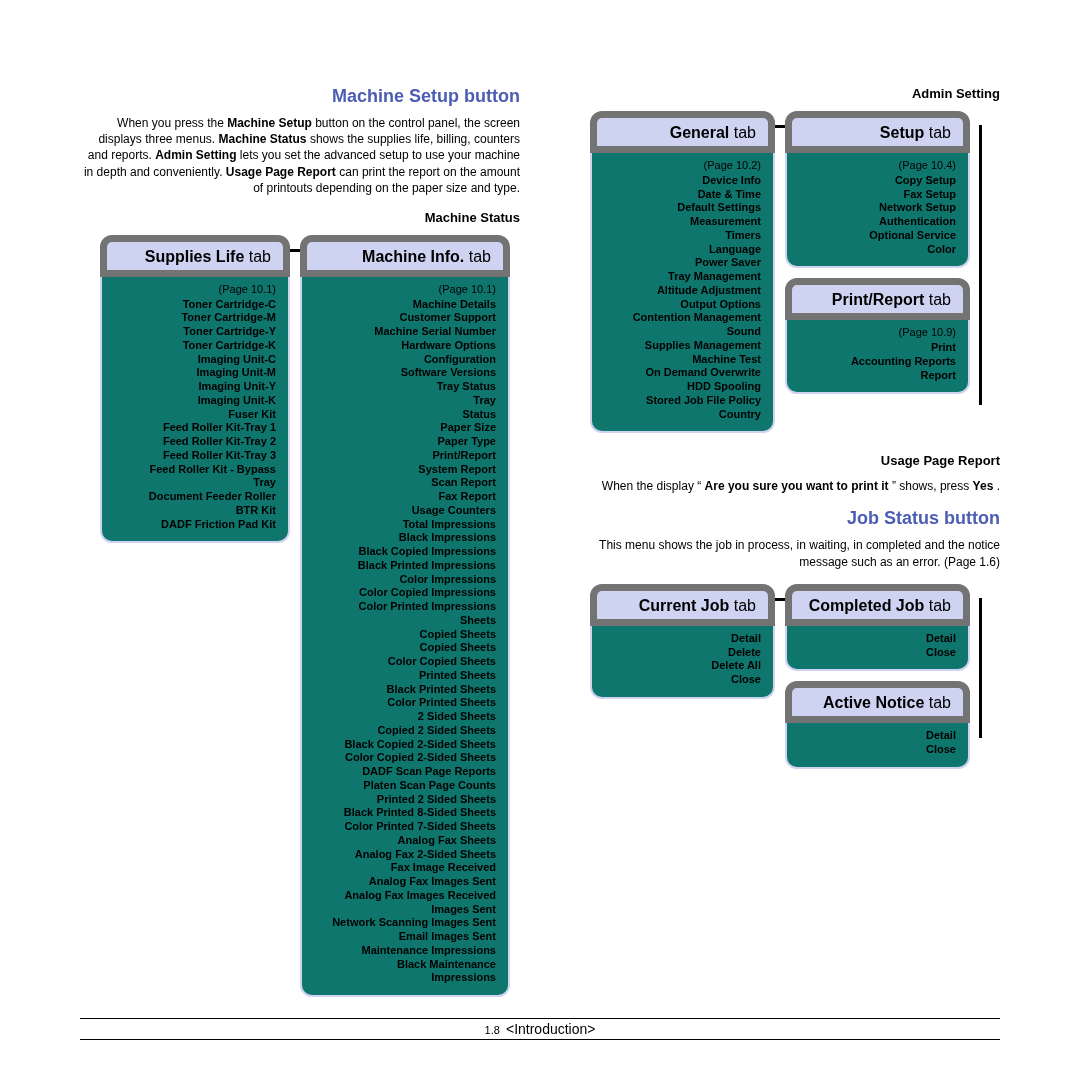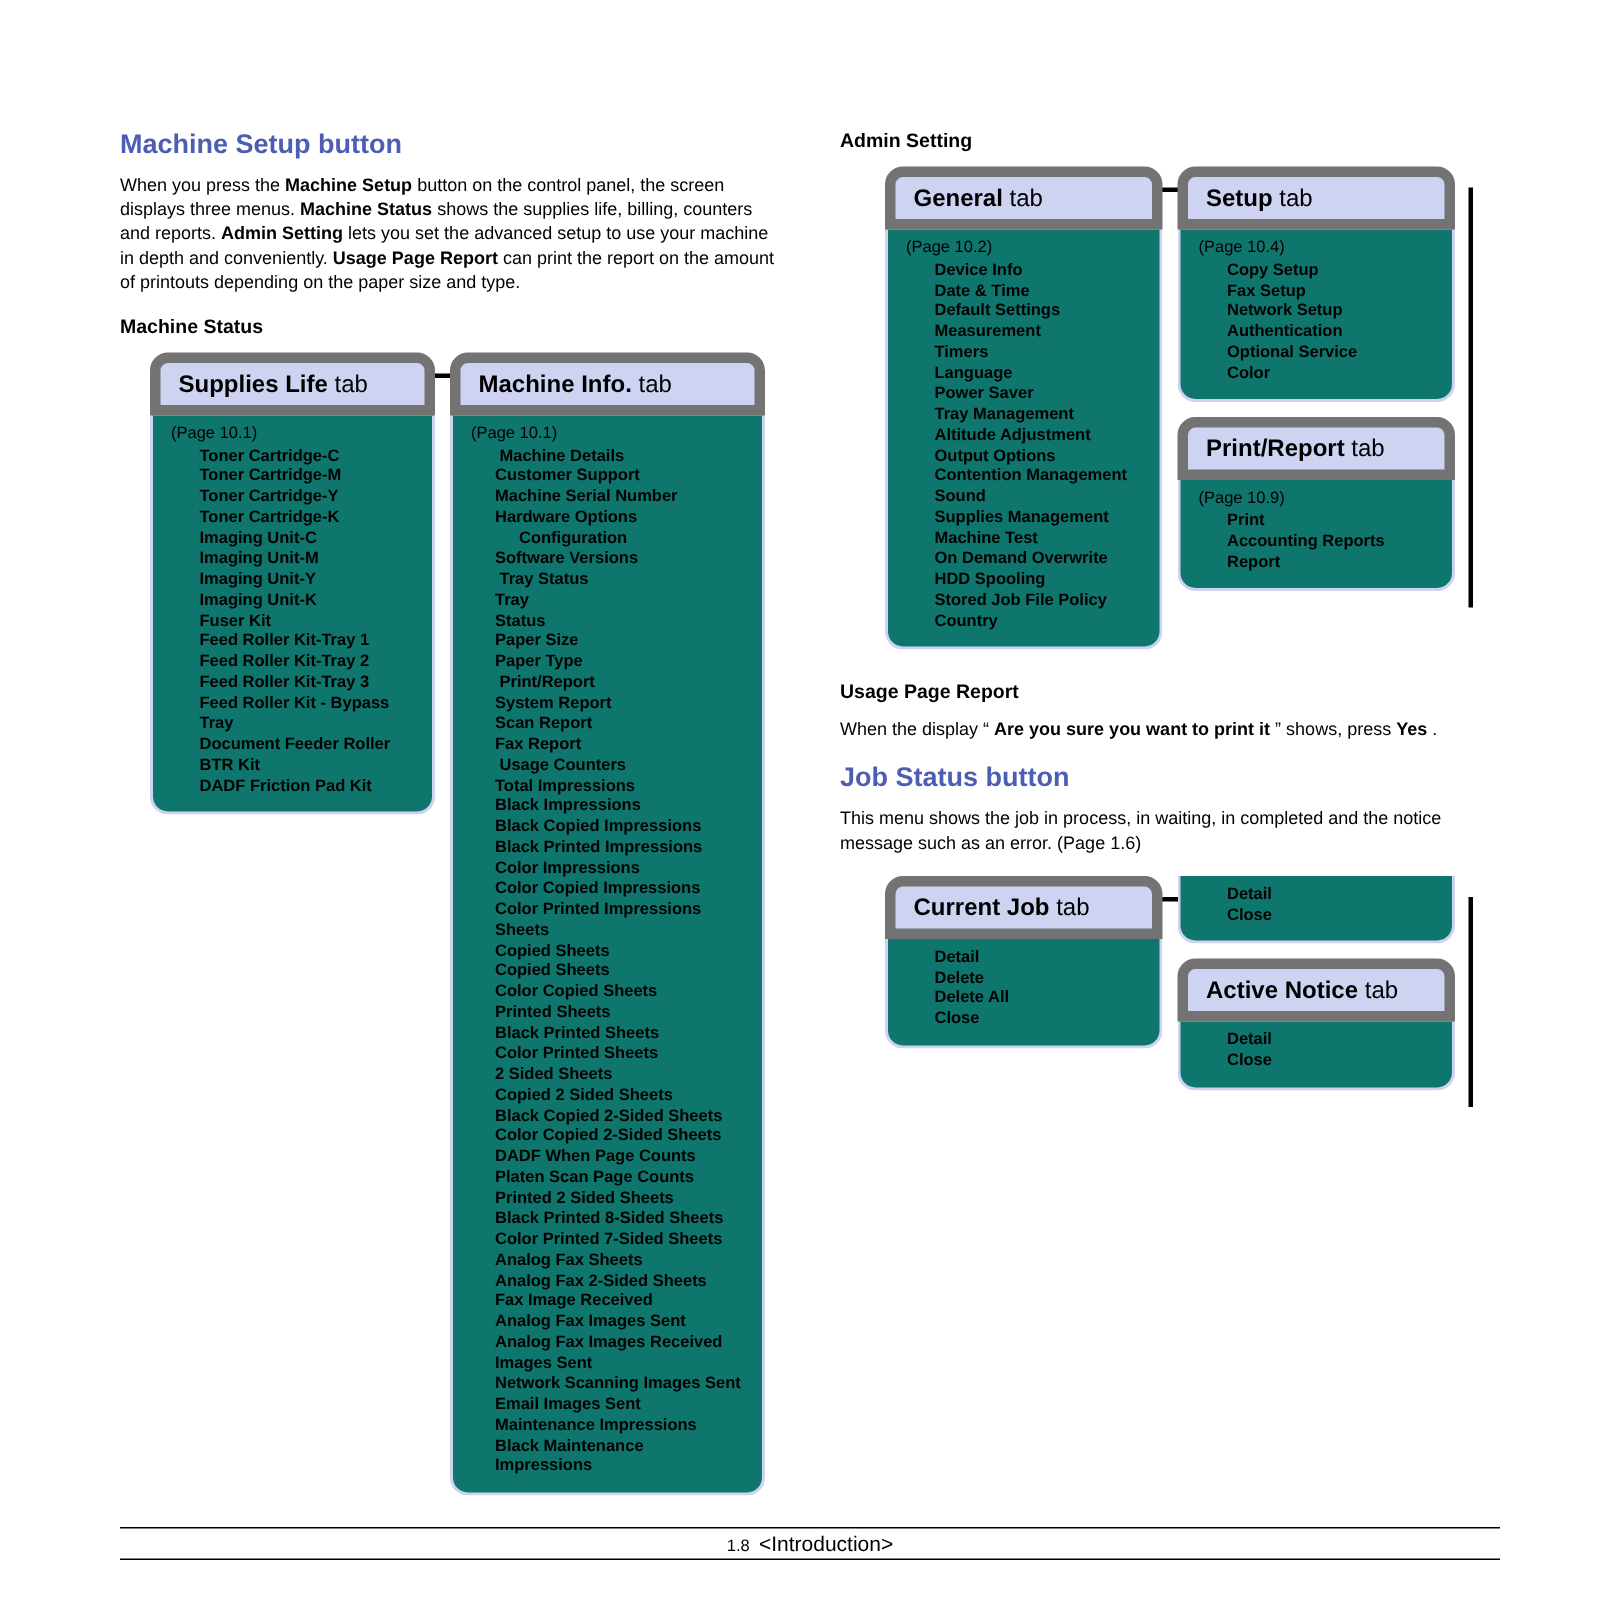--- a/index.html
+++ b/index.html
@@ -10,20 +10,21 @@
     background: #fff;
     width: 1080px;
     height: 1080px;
     box-sizing: border-box;
     position: relative;
   }
   .page {
     padding: 80px 80px 0 80px;
     display: flex;
     gap: 40px;
+    text-align: right;
   }
   .col {
     width: 450px;
   }
   h2.blue {
     color: #4c5db3;
     font-size: 18px;
     font-weight: bold;
     margin: 6px 0 8px 0;
   }
@@ -241,21 +242,21 @@
             <div class="indent1">Copied Sheets</div>
             <div class="indent1">Copied Sheets</div>
             <div class="indent1">Color Copied Sheets</div>
             <div class="indent1">Printed Sheets</div>
             <div class="indent1">Black Printed Sheets</div>
             <div class="indent1">Color Printed Sheets</div>
             <div class="indent1">2 Sided Sheets</div>
             <div class="indent1">Copied 2 Sided Sheets</div>
             <div class="indent1">Black Copied 2-Sided Sheets</div>
             <div class="indent1">Color Copied 2-Sided Sheets</div>
-            <div class="indent1">DADF When Page Counts</div>
+            <div class="indent1">DADF Scan Page Reports</div>
             <div class="indent1">Platen Scan Page Counts</div>
             <div class="indent1">Printed 2 Sided Sheets</div>
             <div class="indent1">Black Printed 8-Sided Sheets</div>
             <div class="indent1">Color Printed 7-Sided Sheets</div>
             <div class="indent1">Analog Fax Sheets</div>
             <div class="indent1">Analog Fax 2-Sided Sheets</div>
             <div class="indent1">Fax Image Received</div>
             <div class="indent1">Analog Fax Images Sent</div>
             <div class="indent1">Analog Fax Images Received</div>
             <div class="indent1">Images Sent</div>
@@ -355,20 +356,23 @@
             <div class="item">Detail</div>
             <div class="item">Delete</div>
             <div class="item">Delete All</div>
             <div class="item">Close</div>
           </div>
       </div>
 
       <div class="job-right-col" style="width:185px;">
 
         <div class="card">
+          <div class="card-header">
+            <span>Completed Job</span><span class="light"> tab</span>
+          </div>
           <div class="card-body" id="completed-job-body">
               <div class="item">Detail</div>
               <div class="item">Close</div>
             </div>
         </div>
 
         <div class="card">
           <div class="card-header">
             <span>Active Notice</span><span class="light"> tab</span>
           </div>

